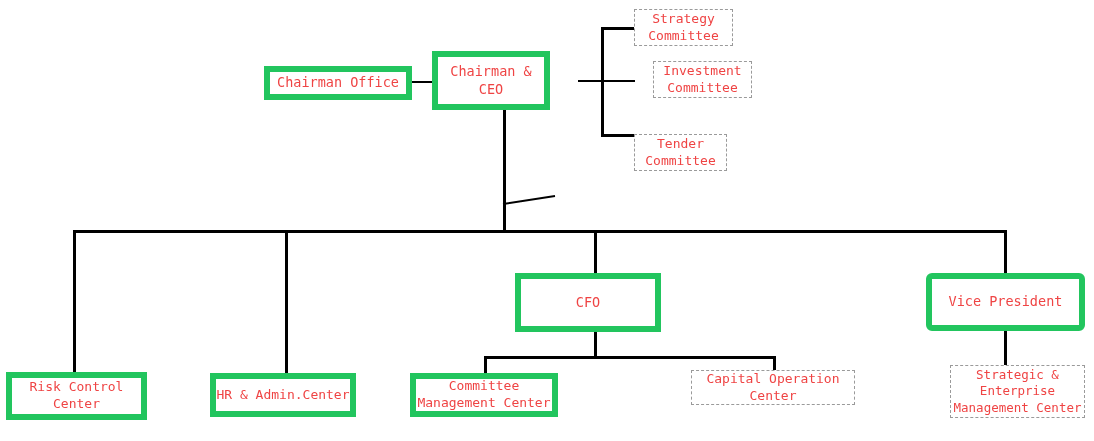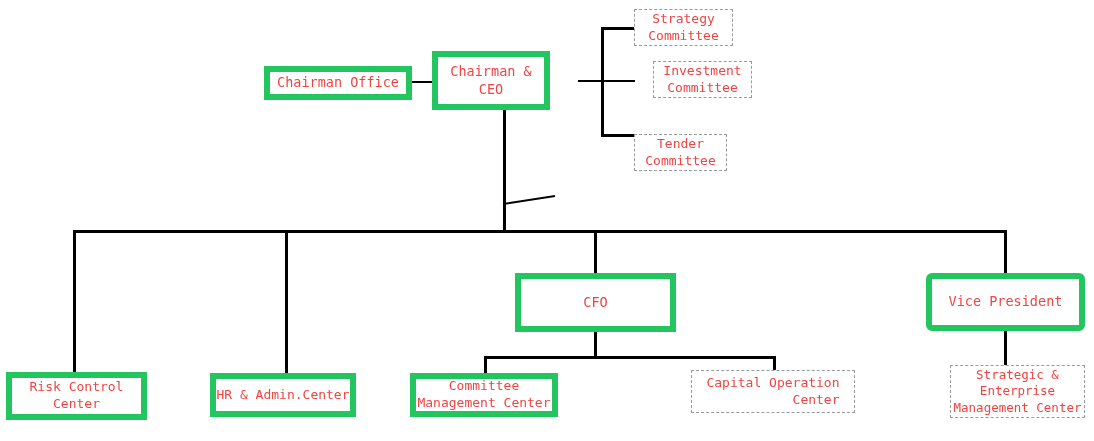--- a/index.html
+++ b/index.html
@@ -78,32 +78,32 @@
   <div class="node dashed s13" style="left:634px;top:9px;width:99px;height:37px;">Strategy
 Committee</div>
 
   <div class="node dashed s13" style="left:634px;top:61px;width:99px;height:37px;margin-left:19px;">Investment
 Committee</div>
 
   <div class="node dashed s13" style="left:634px;top:134px;width:93px;height:37px;">Tender
 Committee</div>
 
 
-  <div class="node solid s14" style="left:515px;top:273px;width:161px;height:59px;">CFO</div>
+  <div class="node solid s14" style="left:515px;top:273px;width:146px;height:59px;">CFO</div>
 
   <div class="node solid s14" style="left:926px;top:273px;width:159px;height:58px;border-radius:6px;">Vice President</div>
 
   <div class="node solid s13" style="left:6px;top:372px;width:141px;height:48px;">Risk Control
 Center</div>
 
   <div class="node solid s13" style="left:210px;top:373px;width:146px;height:44px;">HR &amp; Admin.Center</div>
 
   <div class="node solid s13" style="left:410px;top:373px;width:148px;height:44px;">Committee
 Management Center</div>
 
-  <div class="node dashed s13" style="left:691px;top:370px;width:164px;height:43px;text-align:right;">Capital Operation
+  <div class="node dashed s13" style="left:691px;top:370px;width:164px;height:35px;">Capital Operation
 Center</div>
 
   <div class="node dashed s12" style="left:938px;top:365px;width:135px;height:53px;margin-left:12px;">Strategic &amp;
 Enterprise
 Management Center</div>
 
 </div>
 
 </body></html>

